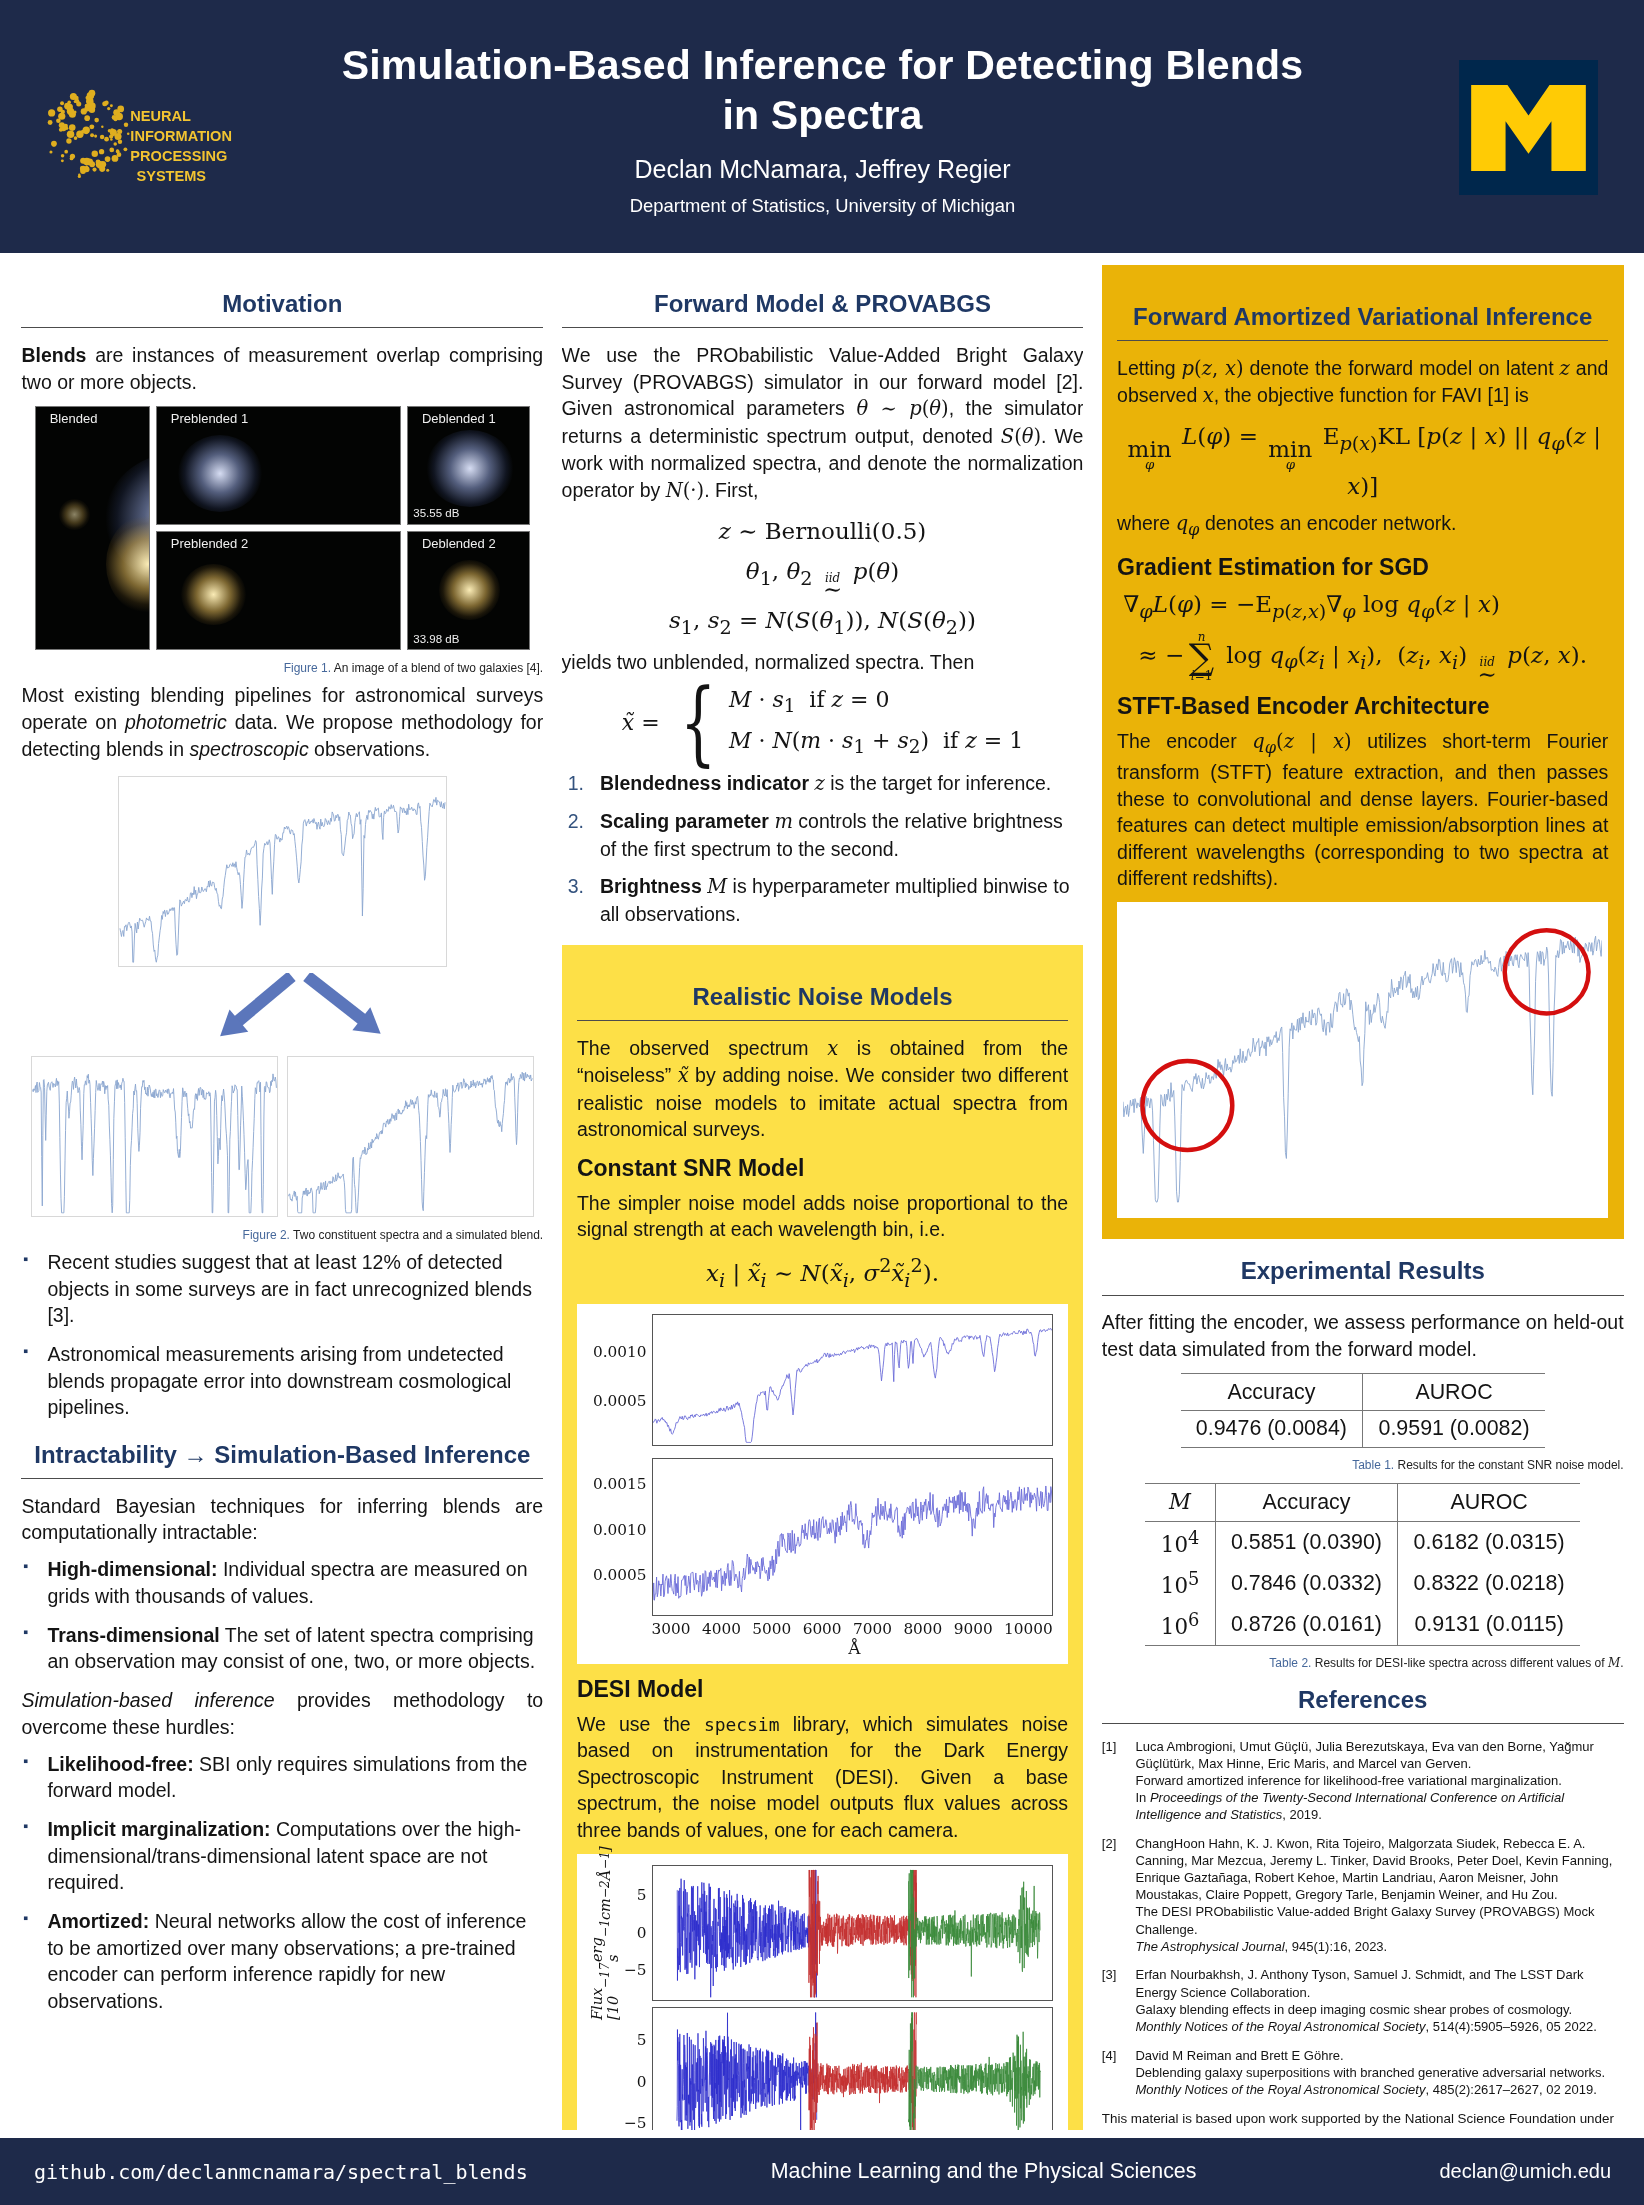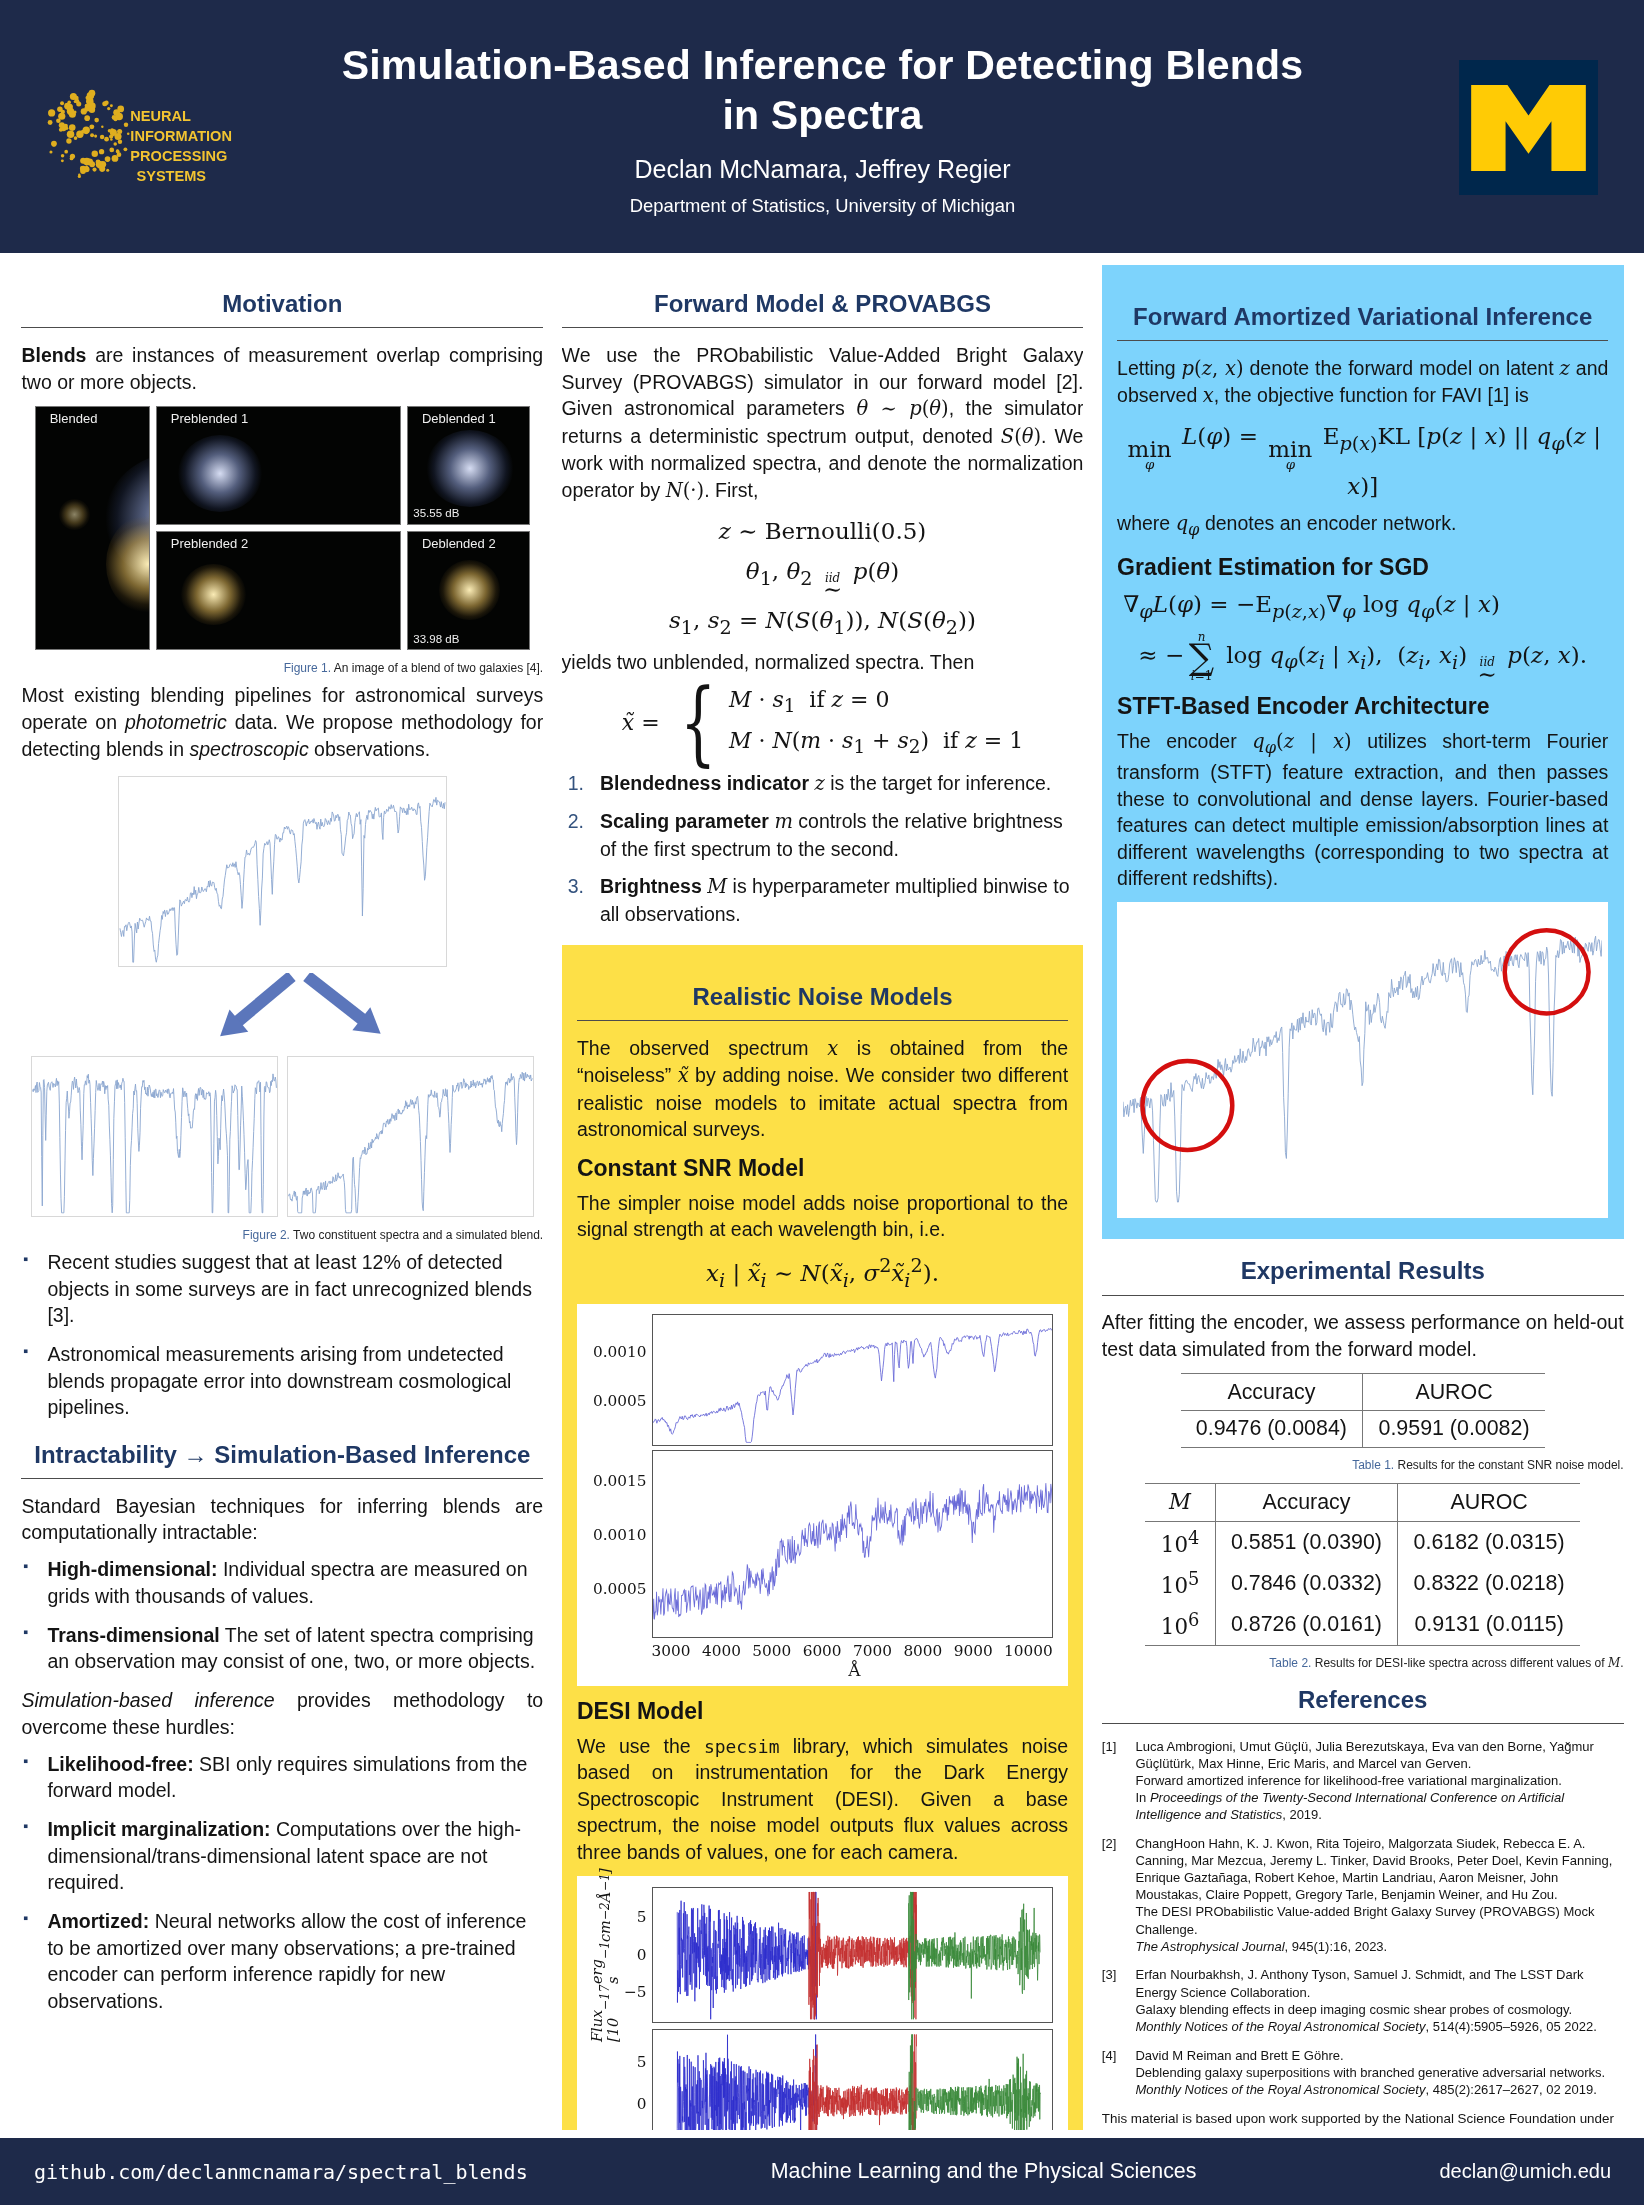--- a/index.html
+++ b/index.html
@@ -66,21 +66,21 @@
 .gal .dblabel{position:absolute;bottom:4.6px;left:5.4px;font-size:11.5px;color:#f0f0f0}
 
 .axfig{background:#fff;padding:10.7px 10.7px 6.1px;margin:9.2px 0}
 .axpanel{position:relative;border:0.9px solid #555;margin-left:64px;margin-right:4.6px}
 .yt{position:absolute;right:100%;padding-right:6.1px;font-family:"DejaVu Serif",serif;font-size:15.3px;transform:translateY(-50%);white-space:nowrap}
 .xtrow{display:flex;justify-content:space-between;font-family:"DejaVu Serif",serif;font-size:15.3px;margin:3.1px 4.6px 0 64px}
 .xlab{text-align:center;font-family:"DejaVu Serif",serif;font-size:17px;margin-left:64px}
 .ylab{position:absolute;left:-64px;top:0;bottom:0;display:flex;align-items:center;justify-content:center;writing-mode:vertical-rl;transform:rotate(180deg);font-family:"DejaVu Serif",serif;font-size:14.5px;font-style:italic}
 
 .sec-pink{background:#fde047;padding:12.3px 15.3px 13.8px;margin-top:18.4px}
-.sec-gray{background:#7dd3fc;padding:12.3px 15.3px 13.8px}
+.sec-gray{background:#eab308;padding:12.3px 15.3px 13.8px}
 .card{background:#fff;padding:9.2px 6.1px 6.1px;margin:7.7px 0}
 
 table.tbl{margin:10.7px auto 4.6px;border-collapse:collapse;font-size:21.4px;border-top:1.2px solid #777;border-bottom:1.2px solid #777}
 table.tbl th{font-weight:normal;border-bottom:1.2px solid #777}
 table.tbl th,table.tbl td{padding:5.4px 15.3px;text-align:center}
 table.tbl td+td,table.tbl th+th{border-left:1.1px solid #777}
 
 .ref{display:flex;gap:7.7px;font-size:13px;line-height:1.32;margin-bottom:11.5px}
 .ref .rn{min-width:26px}
 .ack{font-size:13.4px;line-height:1.32;margin-top:4.6px}
@@ -358,21 +358,21 @@
         <div class="eqc"><i>x<sub>i</sub></i> | <i>x̃<sub>i</sub></i> ∼ <i>N</i>(<i>x̃<sub>i</sub></i>, <i>σ</i><sup>2</sup><i>x̃<sub>i</sub></i><sup>2</sup>).</div>
 
         <div class="axfig">
           <div class="axpanel" style="height:132px">
             <span class="yt" style="top:28%">0.0010</span>
             <span class="yt" style="top:66%">0.0005</span>
             <svg class="spec" width="100%" height="100%" viewBox="0 0 560 172" preserveAspectRatio="none">
                 <path d="M0.0,142.7L1.1,140.7L2.2,140.4L3.2,137.5L4.3,138.8L5.4,143.2L6.5,139.7L7.6,138.3L8.6,140.5L9.7,140.6L10.8,137.4L11.9,137.5L12.9,135.5L14.0,138.9L15.1,137.9L16.2,140.6L17.3,140.2L18.3,143.0L19.4,142.2L20.5,147.5L21.6,145.9L22.7,149.7L23.7,153.8L24.8,150.6L25.9,156.9L27.0,157.6L28.1,156.7L29.1,153.2L30.2,151.3L31.3,147.9L32.4,142.3L33.4,142.5L34.5,142.7L35.6,140.0L36.7,137.4L37.8,134.4L38.8,136.4L39.9,137.6L41.0,134.0L42.1,138.5L43.2,137.7L44.2,133.6L45.3,133.4L46.4,135.4L47.5,137.6L48.6,138.5L49.6,135.3L50.7,135.0L51.8,136.6L52.9,132.3L53.9,133.7L55.0,131.7L56.1,135.1L57.2,135.5L58.3,132.2L59.3,134.6L60.4,131.0L61.5,131.8L62.6,132.1L63.7,133.1L64.7,133.7L65.8,134.9L66.9,132.3L68.0,132.6L69.1,132.5L70.1,132.7L71.2,131.0L72.3,133.3L73.4,132.8L74.5,129.9L75.5,133.8L76.6,131.8L77.7,130.1L78.8,132.2L79.8,129.1L80.9,129.6L82.0,127.7L83.1,130.2L84.2,127.8L85.2,127.5L86.3,128.0L87.4,129.5L88.5,129.5L89.6,126.9L90.6,129.3L91.7,127.4L92.8,123.7L93.9,127.2L95.0,122.9L96.0,125.3L97.1,125.9L98.2,126.8L99.3,123.0L100.3,126.0L101.4,127.7L102.5,124.6L103.6,120.4L104.7,121.9L105.7,126.0L106.8,123.3L107.9,122.0L109.0,125.1L110.1,119.3L111.1,124.5L112.2,120.5L113.3,118.2L114.4,122.5L115.5,119.6L116.5,116.3L117.6,118.4L118.7,114.9L119.8,119.6L120.8,116.6L121.9,122.0L123.0,125.5L124.1,128.7L125.2,135.8L126.2,139.3L127.3,144.9L128.4,148.7L129.5,160.7L130.6,168.2L131.6,168.6L132.7,168.6L133.8,168.6L134.9,168.6L136.0,168.6L137.0,168.6L138.1,167.4L139.2,160.4L140.3,150.7L141.3,138.1L142.4,132.7L143.5,125.5L144.6,117.7L145.7,114.2L146.7,106.9L147.8,105.4L148.9,106.8L150.0,106.5L151.1,102.3L152.1,102.7L153.2,102.7L154.3,101.2L155.4,102.4L156.5,105.9L157.5,100.5L158.6,114.3L159.7,125.6L160.8,125.8L161.8,113.3L162.9,104.2L164.0,95.2L165.1,95.0L166.2,98.5L167.2,101.9L168.3,99.8L169.4,104.2L170.5,106.2L171.6,106.1L172.6,107.2L173.7,110.5L174.8,112.8L175.9,111.5L177.0,107.4L178.0,105.3L179.1,98.5L180.2,97.9L181.3,93.7L182.4,94.0L183.4,91.2L184.5,88.5L185.6,85.8L186.7,83.9L187.7,79.0L188.8,82.0L189.9,84.0L191.0,77.6L192.1,85.4L193.1,98.7L194.2,108.6L195.3,120.9L196.4,132.3L197.5,123.0L198.5,112.1L199.6,97.1L200.7,86.0L201.8,73.1L202.9,74.0L203.9,70.7L205.0,71.2L206.1,75.2L207.2,75.5L208.2,74.8L209.3,71.2L210.4,71.0L211.5,69.3L212.6,67.7L213.6,67.5L214.7,65.2L215.8,67.5L216.9,67.7L218.0,63.3L219.0,65.2L220.1,64.7L221.2,63.3L222.3,64.2L223.4,63.4L224.4,63.7L225.5,63.1L226.6,60.7L227.7,60.5L228.7,62.6L229.8,58.5L230.9,63.5L232.0,60.6L233.1,60.9L234.1,58.3L235.2,58.2L236.3,55.6L237.4,56.4L238.5,54.7L239.5,52.6L240.6,50.2L241.7,51.4L242.8,55.5L243.9,52.4L244.9,50.2L246.0,54.4L247.1,56.3L248.2,51.2L249.2,55.6L250.3,53.4L251.4,52.3L252.5,54.5L253.6,54.7L254.6,50.8L255.7,51.8L256.8,53.5L257.9,51.7L259.0,52.7L260.0,51.4L261.1,53.4L262.2,53.0L263.3,50.5L264.4,52.5L265.4,50.4L266.5,48.3L267.6,47.8L268.7,49.9L269.7,51.2L270.8,48.7L271.9,48.6L273.0,47.0L274.1,47.7L275.1,48.0L276.2,47.0L277.3,48.4L278.4,45.7L279.5,47.4L280.5,46.3L281.6,45.2L282.7,49.7L283.8,47.0L284.9,45.1L285.9,43.4L287.0,46.5L288.1,43.0L289.2,44.9L290.3,42.9L291.3,43.3L292.4,41.5L293.5,43.2L294.6,42.5L295.6,45.1L296.7,44.4L297.8,43.9L298.9,42.4L300.0,41.7L301.0,41.9L302.1,44.7L303.2,39.7L304.3,39.5L305.4,43.2L306.4,39.9L307.5,40.2L308.6,41.8L309.7,39.9L310.8,43.9L311.8,41.9L312.9,41.7L314.0,43.5L315.1,43.1L316.1,46.1L317.2,52.4L318.3,65.1L319.4,75.9L320.5,87.2L321.5,78.7L322.6,69.6L323.7,59.7L324.8,45.3L325.9,39.3L326.9,37.5L328.0,41.0L329.1,36.8L330.2,37.3L331.3,39.7L332.3,39.3L333.4,39.1L334.5,38.7L335.6,36.9L336.6,66.2L337.7,88.2L338.8,52.3L339.9,35.5L341.0,37.5L342.0,36.8L343.1,50.0L344.2,63.8L345.3,70.0L346.4,52.2L347.4,39.0L348.5,33.9L349.6,36.0L350.7,37.1L351.8,33.2L352.8,34.3L353.9,35.4L355.0,34.3L356.1,41.8L357.1,59.0L358.2,70.5L359.3,65.2L360.4,51.1L361.5,35.2L362.5,35.0L363.6,49.8L364.7,64.2L365.8,44.7L366.9,33.5L367.9,32.2L369.0,31.2L370.1,31.2L371.2,33.0L372.3,36.5L373.3,38.1L374.4,41.3L375.5,43.5L376.6,44.4L377.6,50.2L378.7,51.1L379.8,55.7L380.9,52.7L382.0,52.7L383.0,49.4L384.1,49.0L385.2,45.0L386.3,43.1L387.4,39.7L388.4,37.7L389.5,36.2L390.6,43.0L391.7,53.5L392.8,63.9L393.8,72.4L394.9,79.8L396.0,83.5L397.1,76.4L398.2,70.4L399.2,55.2L400.3,44.0L401.4,34.8L402.5,29.7L403.5,29.9L404.6,31.2L405.7,33.8L406.8,33.8L407.9,40.5L408.9,38.0L410.0,43.9L411.1,46.2L412.2,50.2L413.3,49.8L414.3,51.8L415.4,48.8L416.5,46.6L417.6,47.3L418.7,43.2L419.7,37.7L420.8,38.8L421.9,36.7L423.0,31.9L424.0,32.6L425.1,33.5L426.2,30.0L427.3,30.1L428.4,33.4L429.4,35.1L430.5,33.6L431.6,34.4L432.7,35.1L433.8,29.7L434.8,29.2L435.9,29.2L437.0,27.5L438.1,30.0L439.2,28.2L440.2,27.2L441.3,27.9L442.4,28.2L443.5,32.1L444.5,27.7L445.6,30.3L446.7,28.2L447.8,28.6L448.9,30.1L449.9,32.4L451.0,28.6L452.1,27.4L453.2,28.3L454.3,32.0L455.3,29.7L456.4,30.0L457.5,30.5L458.6,27.0L459.7,33.9L460.7,39.5L461.8,47.7L462.9,52.5L464.0,55.0L465.0,47.7L466.1,36.6L467.2,33.6L468.3,27.1L469.4,28.2L470.4,28.4L471.5,29.6L472.6,28.8L473.7,35.7L474.8,41.9L475.8,49.7L476.9,55.2L478.0,65.5L479.1,75.0L480.2,70.9L481.2,62.8L482.3,55.7L483.4,43.4L484.5,37.5L485.5,29.9L486.6,25.4L487.7,26.7L488.8,28.5L489.9,27.5L490.9,24.4L492.0,23.5L493.1,26.8L494.2,24.7L495.3,25.4L496.3,27.3L497.4,23.7L498.5,27.4L499.6,26.4L500.7,26.0L501.7,25.1L502.8,24.4L503.9,25.5L505.0,22.9L506.1,21.9L507.1,21.9L508.2,24.5L509.3,24.3L510.4,24.2L511.4,25.2L512.5,22.8L513.6,20.1L514.7,21.6L515.8,24.0L516.8,21.4L517.9,23.4L519.0,26.3L520.1,21.0L521.2,24.5L522.2,21.8L523.3,25.0L524.4,18.7L525.5,18.7L526.6,21.5L527.6,22.9L528.7,24.4L529.8,22.5L530.9,24.9L531.9,28.7L533.0,35.9L534.1,39.1L535.2,52.7L536.3,54.5L537.3,49.3L538.4,46.3L539.5,36.1L540.6,28.0L541.7,23.0L542.7,19.9L543.8,19.6L544.9,22.6L546.0,21.2L547.1,19.6L548.1,19.8L549.2,19.3L550.3,21.9L551.4,21.0L552.4,19.7L553.5,20.5L554.6,18.1L555.7,18.7L556.8,18.8L557.8,17.7L558.9,20.1L560.0,18.8" class="ln-ind" fill="none"></path>
               </svg>
           </div>
-          <div class="axpanel" style="height:188px;margin-top:4px">
+          <div class="axpanel" style="height:158px;margin-top:12px">
             <span class="yt" style="top:16%">0.0015</span>
             <span class="yt" style="top:45%">0.0010</span>
             <span class="yt" style="top:74%">0.0005</span>
             <svg class="spec" width="100%" height="100%" viewBox="0 0 560 196" preserveAspectRatio="none">
                 <path d="M0.0,177.2L1.0,155.7L2.0,177.5L3.0,169.8L4.0,169.4L5.0,148.3L6.0,173.1L7.0,167.9L8.0,153.0L9.0,158.5L10.0,157.1L11.0,172.2L12.0,157.1L13.0,158.3L14.0,144.6L15.0,173.3L16.0,170.8L17.0,153.9L18.0,149.5L19.0,146.8L20.0,152.9L21.0,169.0L22.0,150.3L23.0,160.8L24.0,161.5L25.0,145.0L26.0,156.8L27.0,165.2L28.1,166.4L29.1,169.8L30.1,152.5L31.1,144.7L32.1,172.0L33.1,156.5L34.1,168.2L35.1,147.8L36.1,175.0L37.1,172.5L38.1,173.3L39.1,171.9L40.1,152.3L41.1,152.3L42.1,151.0L43.1,147.3L44.1,146.3L45.1,159.0L46.1,146.5L47.1,170.3L48.1,163.0L49.1,158.2L50.1,147.0L51.1,154.4L52.1,168.3L53.1,144.0L54.1,142.9L55.1,142.6L56.1,142.3L57.1,156.4L58.1,164.7L59.1,153.3L60.1,143.2L61.1,157.5L62.1,152.4L63.1,153.8L64.1,167.2L65.1,152.9L66.1,145.9L67.1,157.8L68.1,172.5L69.1,168.9L70.1,143.8L71.1,166.9L72.1,164.3L73.1,140.3L74.1,141.6L75.1,165.3L76.1,165.0L77.1,148.1L78.1,156.5L79.1,142.6L80.1,160.3L81.1,140.4L82.1,144.8L83.1,151.8L84.2,151.0L85.2,148.2L86.2,154.3L87.2,143.0L88.2,161.3L89.2,139.6L90.2,161.9L91.2,145.8L92.2,139.4L93.2,140.5L94.2,139.8L95.2,137.5L96.2,165.6L97.2,146.8L98.2,157.3L99.2,151.8L100.2,141.1L101.2,159.1L102.2,143.5L103.2,150.1L104.2,136.5L105.2,131.3L106.2,153.0L107.2,159.1L108.2,139.9L109.2,159.0L110.2,148.2L111.2,127.5L112.2,129.0L113.2,135.4L114.2,153.1L115.2,149.0L116.2,144.5L117.2,146.5L118.2,150.4L119.2,162.1L120.2,158.3L121.2,141.2L122.2,159.9L123.2,158.8L124.2,167.1L125.2,150.1L126.2,146.4L127.2,137.0L128.2,151.9L129.2,149.7L130.2,138.0L131.2,132.8L132.2,119.4L133.2,123.7L134.2,144.8L135.2,123.5L136.2,143.7L137.2,126.1L138.2,132.6L139.2,133.8L140.3,139.9L141.3,136.3L142.3,138.5L143.3,144.6L144.3,129.4L145.3,141.9L146.3,128.8L147.3,130.8L148.3,135.7L149.3,134.5L150.3,150.5L151.3,141.4L152.3,125.0L153.3,140.3L154.3,123.6L155.3,133.7L156.3,136.1L157.3,143.0L158.3,143.6L159.3,139.5L160.3,146.0L161.3,153.1L162.3,136.3L163.3,150.9L164.3,127.9L165.3,138.2L166.3,131.0L167.3,121.8L168.3,146.4L169.3,126.7L170.3,142.4L171.3,137.3L172.3,113.5L173.3,131.8L174.3,112.3L175.3,103.2L176.3,122.3L177.3,122.1L178.3,95.7L179.3,95.5L180.3,93.6L181.3,110.2L182.3,94.2L183.3,100.8L184.3,100.8L185.3,111.4L186.3,115.3L187.3,116.0L188.3,117.8L189.3,92.9L190.3,98.8L191.3,114.4L192.3,93.0L193.3,117.4L194.3,117.0L195.3,89.6L196.4,115.4L197.4,112.4L198.4,93.8L199.4,118.8L200.4,107.7L201.4,108.9L202.4,103.3L203.4,97.9L204.4,103.6L205.4,109.8L206.4,108.8L207.4,106.4L208.4,90.4L209.4,83.0L210.4,92.9L211.4,89.1L212.4,100.1L213.4,81.3L214.4,96.4L215.4,93.1L216.4,101.2L217.4,91.7L218.4,78.7L219.4,76.2L220.4,78.7L221.4,94.7L222.4,98.3L223.4,84.4L224.4,95.4L225.4,76.2L226.4,100.1L227.4,92.9L228.4,99.7L229.4,78.7L230.4,91.0L231.4,102.4L232.4,78.7L233.4,74.3L234.4,98.7L235.4,92.5L236.4,76.9L237.4,74.6L238.4,72.4L239.4,86.5L240.4,86.1L241.4,83.3L242.4,76.2L243.4,80.0L244.4,94.0L245.4,91.8L246.4,87.1L247.4,94.0L248.4,80.0L249.4,91.0L250.4,92.5L251.4,76.2L252.5,77.4L253.5,88.2L254.5,91.8L255.5,105.8L256.5,79.7L257.5,97.5L258.5,73.9L259.5,81.7L260.5,91.5L261.5,84.6L262.5,95.7L263.5,71.7L264.5,88.6L265.5,66.8L266.5,83.8L267.5,79.9L268.5,71.3L269.5,80.2L270.5,78.8L271.5,91.6L272.5,64.8L273.5,69.9L274.5,57.4L275.5,77.0L276.5,58.5L277.5,53.3L278.5,60.7L279.5,78.7L280.5,76.6L281.5,75.7L282.5,82.0L283.5,74.8L284.5,56.1L285.5,71.3L286.5,72.7L287.5,86.4L288.5,88.8L289.5,77.8L290.5,79.4L291.5,77.2L292.5,83.4L293.5,80.7L294.5,107.5L295.5,94.5L296.5,111.7L297.5,111.6L298.5,101.8L299.5,101.8L300.5,89.4L301.5,102.3L302.5,111.9L303.5,98.4L304.5,90.0L305.5,95.2L306.5,83.6L307.5,67.7L308.6,73.8L309.6,70.6L310.6,72.2L311.6,68.6L312.6,59.5L313.6,83.8L314.6,66.7L315.6,49.2L316.6,69.1L317.6,72.8L318.6,76.1L319.6,56.5L320.6,69.6L321.6,71.4L322.6,59.1L323.6,67.9L324.6,75.9L325.6,53.2L326.6,65.3L327.6,67.2L328.6,77.2L329.6,70.0L330.6,73.3L331.6,62.3L332.6,74.5L333.6,56.3L334.6,69.0L335.6,77.4L336.6,79.8L337.6,76.3L338.6,75.8L339.6,64.4L340.6,64.3L341.6,60.6L342.6,61.4L343.6,92.3L344.6,83.7L345.6,90.6L346.6,97.3L347.6,94.9L348.6,77.8L349.6,99.5L350.6,72.5L351.6,95.5L352.6,68.4L353.6,88.9L354.6,67.3L355.6,67.2L356.6,60.8L357.6,61.1L358.6,63.1L359.6,68.9L360.6,58.8L361.6,68.0L362.6,74.4L363.6,55.5L364.7,54.0L365.7,77.5L366.7,68.5L367.7,73.3L368.7,49.9L369.7,60.2L370.7,71.6L371.7,60.1L372.7,76.0L373.7,81.7L374.7,74.7L375.7,54.0L376.7,64.7L377.7,77.0L378.7,57.8L379.7,66.1L380.7,53.8L381.7,58.2L382.7,50.3L383.7,75.3L384.7,65.3L385.7,59.0L386.7,53.2L387.7,64.5L388.7,42.1L389.7,69.7L390.7,66.7L391.7,64.3L392.7,44.4L393.7,68.6L394.7,70.7L395.7,76.7L396.7,79.1L397.7,62.2L398.7,61.3L399.7,85.8L400.7,70.7L401.7,64.5L402.7,84.2L403.7,81.2L404.7,78.8L405.7,69.5L406.7,60.0L407.7,64.6L408.7,56.9L409.7,56.5L410.7,65.0L411.7,50.6L412.7,73.5L413.7,59.1L414.7,67.6L415.7,47.6L416.7,54.9L417.7,52.4L418.7,53.7L419.7,55.4L420.8,47.8L421.8,67.1L422.8,46.7L423.8,62.3L424.8,52.5L425.8,61.3L426.8,45.8L427.8,58.0L428.8,44.8L429.8,68.4L430.8,39.4L431.8,64.1L432.8,42.0L433.8,42.2L434.8,66.4L435.8,53.8L436.8,58.6L437.8,41.7L438.8,65.3L439.8,56.5L440.8,66.9L441.8,55.4L442.8,77.8L443.8,56.4L444.8,61.7L445.8,72.0L446.8,75.3L447.8,96.9L448.8,75.5L449.8,75.2L450.8,85.7L451.8,87.2L452.8,69.6L453.8,61.5L454.8,72.0L455.8,54.0L456.8,69.6L457.8,40.8L458.8,61.0L459.8,65.7L460.8,65.9L461.8,68.2L462.8,38.8L463.8,34.9L464.8,65.8L465.8,55.5L466.8,48.3L467.8,43.6L468.8,55.9L469.8,45.7L470.8,62.7L471.8,61.5L472.8,64.8L473.8,57.3L474.8,56.8L475.8,59.3L476.9,56.2L477.9,86.2L478.9,68.2L479.9,72.8L480.9,60.7L481.9,56.2L482.9,54.7L483.9,51.7L484.9,57.1L485.9,42.4L486.9,60.0L487.9,63.0L488.9,63.4L489.9,66.3L490.9,49.8L491.9,45.5L492.9,54.2L493.9,46.8L494.9,56.8L495.9,51.5L496.9,63.5L497.9,39.3L498.9,63.9L499.9,53.5L500.9,49.3L501.9,41.6L502.9,46.0L503.9,67.0L504.9,52.9L505.9,62.0L506.9,52.6L507.9,50.9L508.9,55.1L509.9,64.5L510.9,55.3L511.9,40.9L512.9,51.2L513.9,35.0L514.9,50.4L515.9,64.6L516.9,37.7L517.9,52.6L518.9,53.6L519.9,56.4L520.9,36.0L521.9,52.2L522.9,44.3L523.9,43.5L524.9,52.3L525.9,35.3L526.9,38.1L527.9,43.8L528.9,60.7L529.9,42.1L530.9,55.4L531.9,45.1L533.0,51.1L534.0,48.4L535.0,42.9L536.0,46.6L537.0,50.0L538.0,65.6L539.0,36.2L540.0,46.7L541.0,48.7L542.0,59.0L543.0,49.5L544.0,40.6L545.0,61.9L546.0,41.7L547.0,56.4L548.0,60.0L549.0,55.7L550.0,48.7L551.0,33.9L552.0,46.1L553.0,64.6L554.0,64.9L555.0,42.4L556.0,45.1L557.0,54.9L558.0,34.7L559.0,41.4L560.0,54.6" class="ln-ind" fill="none"></path>
               </svg>
           </div>
           <div class="xtrow">
             <span>3000</span>
               <span>4000</span>

